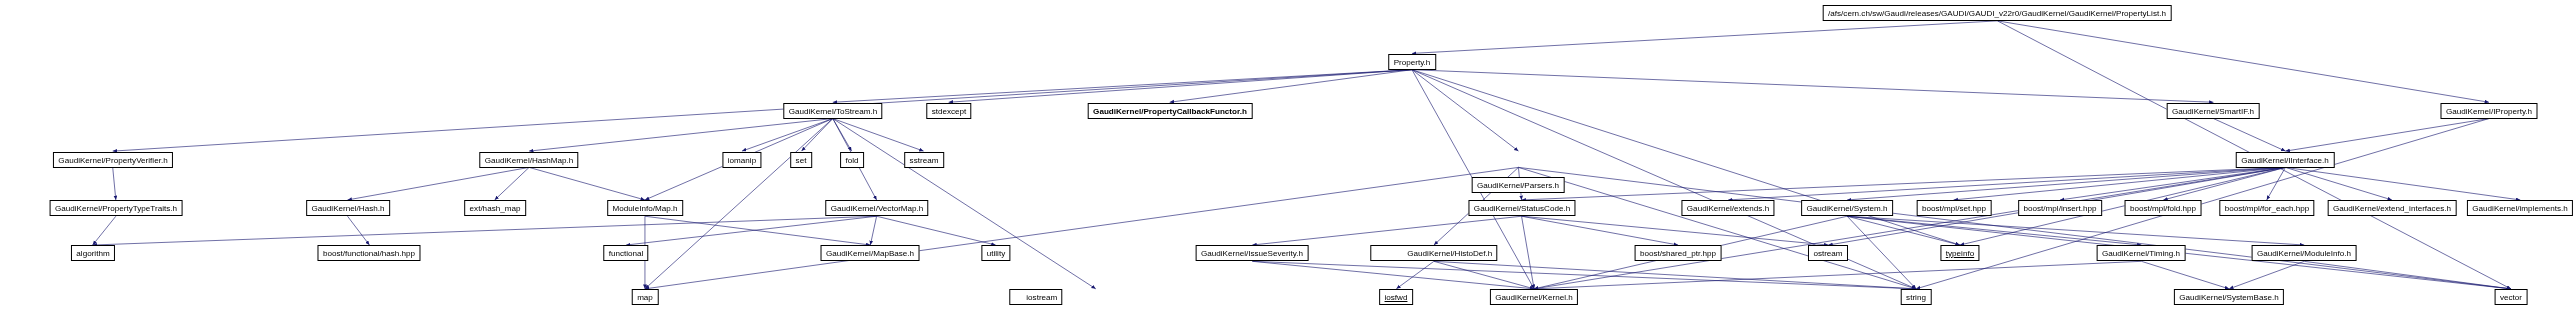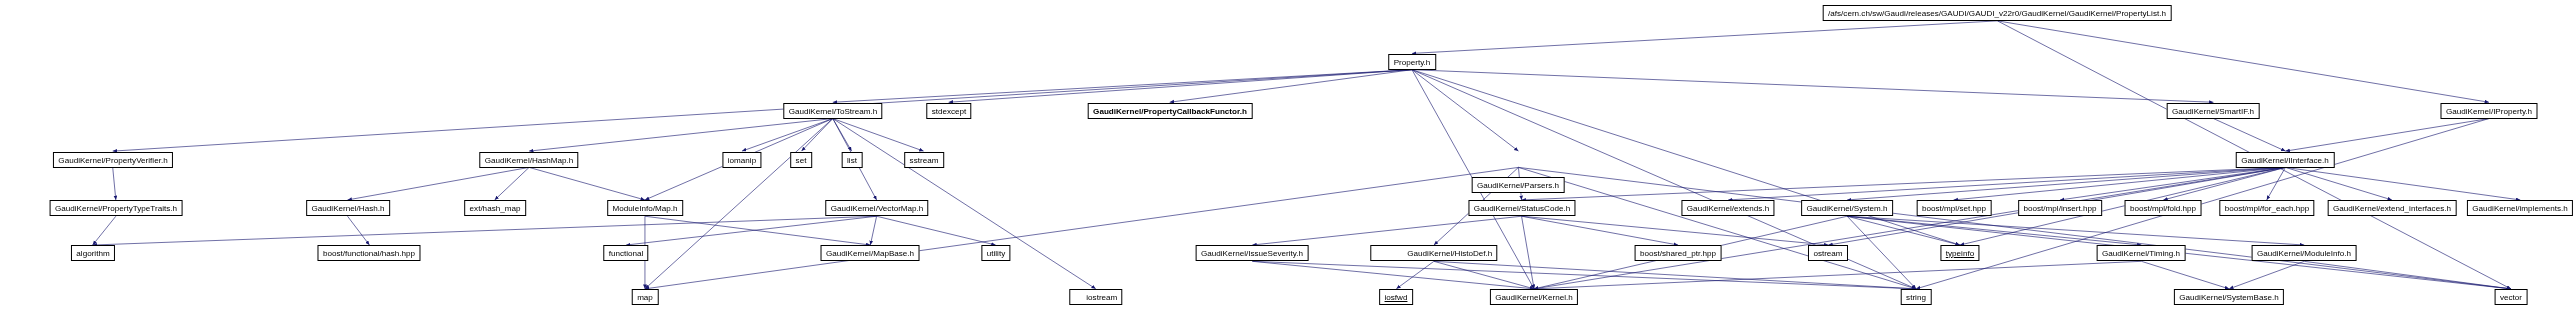--- a/index.html
+++ b/index.html
@@ -132,21 +132,21 @@
     <div class="node" style="left: 1412px; top: 54px;">Property.h</div>
     <div class="node" style="left: 833px; top: 103px;">GaudiKernel/ToStream.h</div>
     <div class="node" style="left: 949px; top: 103px;">stdexcept</div>
     <div class="node" style="left: 1170px; top: 103px; font-weight: bold;">GaudiKernel/PropertyCallbackFunctor.h</div>
     <div class="node" style="left: 2213px; top: 103px;">GaudiKernel/SmartIF.h</div>
     <div class="node" style="left: 2489px; top: 103px;">GaudiKernel/IProperty.h</div>
     <div class="node" style="left: 113px; top: 152px;">GaudiKernel/PropertyVerifier.h</div>
     <div class="node" style="left: 529px; top: 152px;">GaudiKernel/HashMap.h</div>
     <div class="node" style="left: 742px; top: 152px;">iomanip</div>
     <div class="node" style="left: 801px; top: 152px;">set</div>
-    <div class="node" style="left: 852px; top: 152px;">list</div>
+    <div class="node" style="left: 852px; top: 152px;">fold</div>
     <div class="node" style="left: 924px; top: 152px;">sstream</div>
     <div class="node" style="left: 1518px; top: 152px; margin-top: 25px;">GaudiKernel/Parsers.h</div>
     <div class="node" style="left: 2285px; top: 152px;">GaudiKernel/IInterface.h</div>
     <div class="node" style="left: 116px; top: 200px;">GaudiKernel/PropertyTypeTraits.h</div>
     <div class="node" style="left: 348px; top: 200px;">GaudiKernel/Hash.h</div>
     <div class="node" style="left: 495px; top: 200px;">ext/hash_map</div>
     <div class="node" style="left: 645px; top: 200px;">ModuleInfo/Map.h</div>
     <div class="node" style="left: 877px; top: 200px;">GaudiKernel/VectorMap.h</div>
     <div class="node" style="left: 1522px; top: 200px;">GaudiKernel/StatusCode.h</div>
     <div class="node" style="left: 1728px; top: 200px;">GaudiKernel/extends.h</div>
@@ -163,20 +163,20 @@
     <div class="node" style="left: 870px; top: 245px;">GaudiKernel/MapBase.h</div>
     <div class="node" style="left: 996px; top: 245px;">utility</div>
     <div class="node" style="left: 1252px; top: 245px;">GaudiKernel/IssueSeverity.h</div>
     <div class="node" style="left: 1434px; top: 245px; padding-left: 36px;">GaudiKernel/HistoDef.h</div>
     <div class="node" style="left: 1678px; top: 245px;">boost/shared_ptr.hpp</div>
     <div class="node" style="left: 1828px; top: 245px;">ostream</div>
     <div class="node" style="left: 1960px; top: 245px; text-decoration: underline;">typeinfo</div>
     <div class="node" style="left: 2141px; top: 245px;">GaudiKernel/Timing.h</div>
     <div class="node" style="left: 2304px; top: 245px;">GaudiKernel/ModuleInfo.h</div>
     <div class="node" style="left: 645px; top: 289px;">map</div>
-    <div class="node" style="left: 1096px; top: 289px; padding-left: 16px;">iostream</div>
+    <div class="node" style="left: 1036px; top: 289px; padding-left: 16px;">iostream</div>
     <div class="node" style="left: 1396px; top: 289px; text-decoration: underline;">iosfwd</div>
     <div class="node" style="left: 1534px; top: 289px;">GaudiKernel/Kernel.h</div>
     <div class="node" style="left: 1916px; top: 289px;">string</div>
     <div class="node" style="left: 2229px; top: 289px;">GaudiKernel/SystemBase.h</div>
     <div class="node" style="left: 2511px; top: 289px;">vector</div>
   </div>
 
 
 </body></html>

